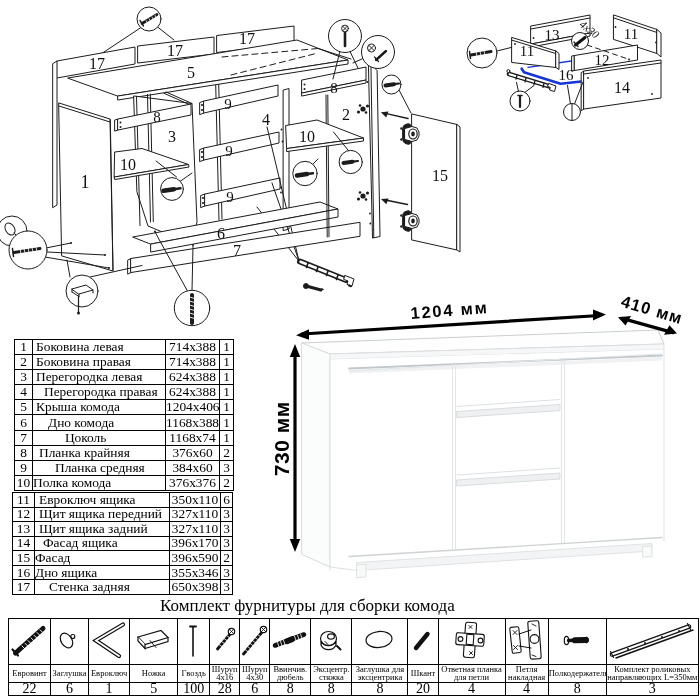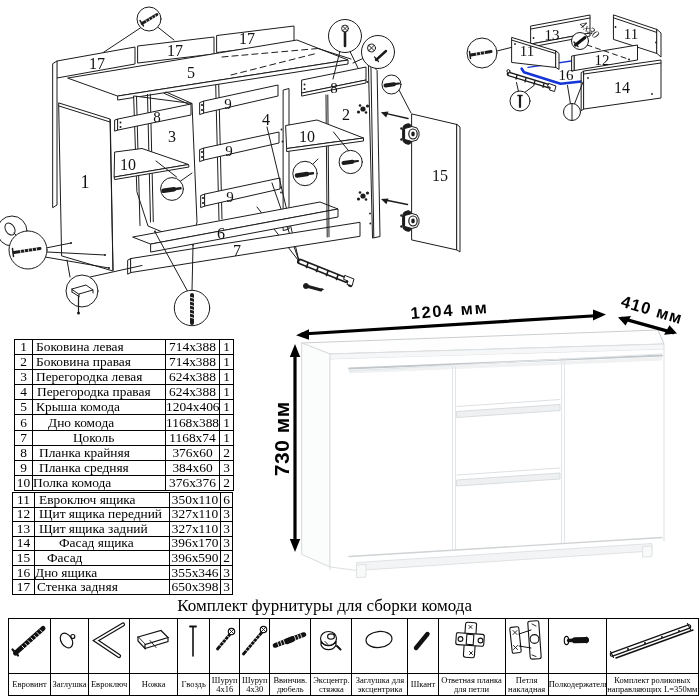--- a/index.html
+++ b/index.html
@@ -9,21 +9,21 @@
   #t1 td{font-size:13.4px;height:14.1px;line-height:12px;}
   #t2{left:12px;top:492px;width:220px;}
   #t2 td{font-size:13.4px;height:13.57px;line-height:12px;}
   .num{text-align:center;}
   .dim{text-align:center;}
   .qty{text-align:center;}
   #t3{left:8px;top:618px;width:691px;height:78px;}
   #t3 td{font-size:8.5px;text-align:center;font-family:"Liberation Serif",serif;}
   #t3 .nm{white-space:normal;line-height:8.5px;vertical-align:middle;}
   #t3 .qy{font-size:14px;line-height:12px;}
-  #title{position:absolute;left:160px;top:596px;width:312px;text-align:right;font-size:17px;font-family:"Liberation Serif",serif;color:#000;}
+  #title{position:absolute;left:160px;top:596px;width:312px;text-align:left;font-size:17px;font-family:"Liberation Serif",serif;color:#000;}
   #ovl{position:absolute;left:0;top:0;z-index:5;}
 </style></head>
 <body>
 <div id="page">
 
 <table id="t1">
 <colgroup>
         <col style="width:18px">
         <col style="width:133px">
         <col style="width:54px">
@@ -43,51 +43,51 @@
           <td class="qty">1</td>
         </tr>
 <tr>
           <td class="num">3</td>
           <td style="padding-left:3px">Перегородка левая</td>
           <td class="dim">624x388</td>
           <td class="qty">1</td>
         </tr>
 <tr>
           <td class="num">4</td>
-          <td style="padding-left:4px">Перегородка правая</td>
+          <td style="padding-left:11px">Перегородка правая</td>
           <td class="dim">624x388</td>
           <td class="qty">1</td>
         </tr>
 <tr>
           <td class="num">5</td>
           <td style="padding-left:3px">Крыша комода</td>
           <td class="dim">1204x406</td>
           <td class="qty">1</td>
         </tr>
 <tr>
           <td class="num">6</td>
           <td style="padding-left:15px">Дно комода</td>
           <td class="dim">1168x388</td>
           <td class="qty">1</td>
         </tr>
 <tr>
           <td class="num">7</td>
-          <td style="padding-left:40px">Цоколь</td>
+          <td style="padding-left:32px">Цоколь</td>
           <td class="dim">1168x74</td>
           <td class="qty">1</td>
         </tr>
 <tr>
           <td class="num">8</td>
           <td style="padding-left:6px">Планка крайняя</td>
           <td class="dim">376x60</td>
           <td class="qty">2</td>
         </tr>
 <tr>
           <td class="num">9</td>
-          <td style="padding-left:6px">Планка средняя</td>
+          <td style="padding-left:22px">Планка средняя</td>
           <td class="dim">384x60</td>
           <td class="qty">3</td>
         </tr>
 <tr>
           <td class="num">10</td>
           <td style="padding-left:0">Полка комода</td>
           <td class="dim">376x376</td>
           <td class="qty">2</td>
         </tr>
 </tbody>
@@ -114,39 +114,39 @@
           <td class="qty">3</td>
         </tr>
 <tr>
           <td class="num">13</td>
           <td style="padding-left:4px">Щит ящика задний</td>
           <td class="dim">327x110</td>
           <td class="qty">3</td>
         </tr>
 <tr>
           <td class="num">14</td>
-          <td style="padding-left:24px">Фасад ящика</td>
+          <td style="padding-left:8px">Фасад ящика</td>
           <td class="dim">396x170</td>
           <td class="qty">3</td>
         </tr>
 <tr>
           <td class="num">15</td>
-          <td style="padding-left:12px">Фасад</td>
+          <td style="">Фасад</td>
           <td class="dim">396x590</td>
           <td class="qty">2</td>
         </tr>
 <tr>
           <td class="num">16</td>
           <td style="">Дно ящика</td>
           <td class="dim">355x346</td>
           <td class="qty">3</td>
         </tr>
 <tr>
           <td class="num">17</td>
-          <td style="padding-left:2px">Стенка задняя</td>
+          <td style="padding-left:14px">Стенка задняя</td>
           <td class="dim">650x398</td>
           <td class="qty">3</td>
         </tr>
 </tbody>
     </table>
 
 <div id="title">Комплект фурнитуры для сборки комода</div>
 
 <table id="t3">
 <colgroup>
@@ -193,20 +193,37 @@
 <td class="nm">Шуруп<br>4х16</td>
 <td class="nm">Шуруп<br>4х30</td>
 <td class="nm">Ввинчив.<br>дюбель</td>
 <td class="nm">Эксцентр.<br>стяжка</td>
 <td class="nm">Заглушка для<br>эксцентрика</td>
 <td class="nm">Шкант</td>
 <td class="nm">Ответная планка<br>для петли</td>
 <td class="nm">Петля<br>накладная</td>
 <td class="nm">Полкодержатель</td>
 <td class="nm">Комплект роликовых<br>направляющих L=350мм</td>
+</tr>
+<tr style="height:13px">
+<td class="qy">22</td>
+          <td class="qy">6</td>
+          <td class="qy">1</td>
+          <td class="qy">5</td>
+          <td class="qy">100</td>
+          <td class="qy">28</td>
+          <td class="qy">6</td>
+          <td class="qy">8</td>
+          <td class="qy">8</td>
+          <td class="qy">8</td>
+          <td class="qy">20</td>
+          <td class="qy">4</td>
+          <td class="qy">4</td>
+          <td class="qy">8</td>
+          <td class="qy">3</td>
 </tr>
 </tbody>
     </table>
 
 <svg id="ovl" width="700" height="700" viewBox="0 0 700 700" fill="none">
 <g stroke="#1c1c1c" stroke-width="1" stroke-linejoin="round" stroke-linecap="round">
 
 <line x1="141" y1="27.5" x2="98" y2="56"></line>
 <line x1="157" y1="26.5" x2="174" y2="40"></line>
 <circle cx="149" cy="19" r="12" fill="#fff"></circle>

